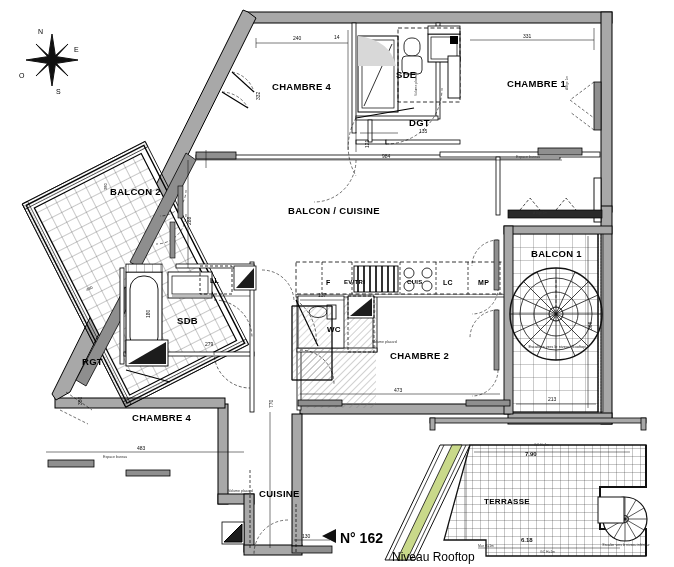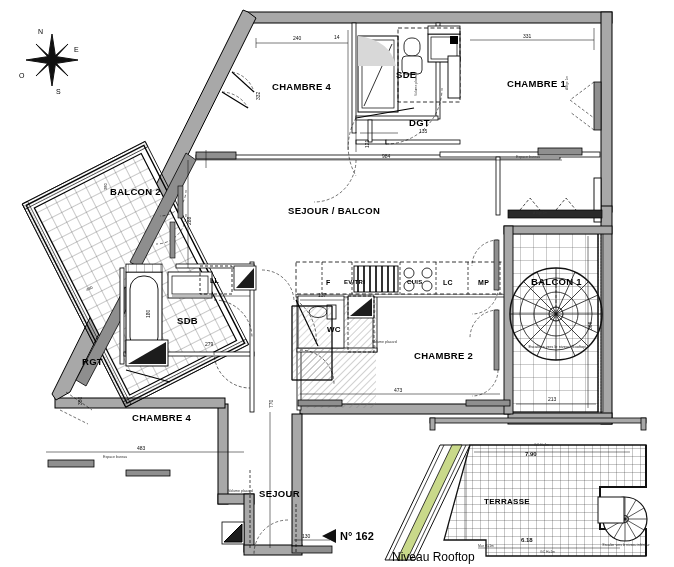--- a/index.html
+++ b/index.html
@@ -12,21 +12,21 @@
   .room-sm{font-size:8px;font-weight:bold;}
   .dim{position:absolute;font-size:5px;font-weight:normal;color:#111;white-space:nowrap;}
   .dimv{position:absolute;font-size:5px;color:#111;white-space:nowrap;
         transform-origin:0 0;transform:rotate(-90deg);}
   .tiny{position:absolute;font-size:3.6px;color:#333;line-height:1.15;white-space:nowrap;}
   .tinyv{position:absolute;font-size:3.4px;color:#333;white-space:nowrap;
         transform-origin:0 0;transform:rotate(-90deg);}
   .compass{position:absolute;font-size:7px;font-weight:normal;color:#000;}
   .noteb{position:absolute;font-size:4px;color:#222;text-align:center;line-height:1.2;}
   .footer{position:absolute;font-size:12px;color:#000;}
-  .num162{position:absolute;font-size:11px;font-weight:bold;}
+  .num162{position:absolute;font-size:14px;font-weight:bold;}
 </style>
 </head>
 <body>
 
 <div id="plan">
 
 <svg width="674" height="567" viewBox="0 0 674 567">
   <defs>
     <pattern id="hatch45" width="5" height="5" patternUnits="userSpaceOnUse" patternTransform="rotate(45)">
       <line x1="0" y1="0" x2="0" y2="5" stroke="#777" stroke-width="0.7"></line>
@@ -401,29 +401,29 @@
     </g>
   </g>
 
   <polygon points="322,536 336,529 336,543" fill="#111"></polygon>
 </svg>
 
 <div class="lbl room" style="left:272px;top:81px;">CHAMBRE 4</div>
 <div class="lbl room" style="left:396px;top:69px;">SDE</div>
 <div class="lbl room" style="left:507px;top:78px;">CHAMBRE 1</div>
 <div class="lbl room" style="left:409px;top:117px;">DGT</div>
-<div class="lbl room" style="left:288px;top:205px;">SEJOUR / BALCON</div>
+<div class="lbl room" style="left:288px;top:205px;">BALCON / CUISINE</div>
 <div class="lbl room" style="left:110px;top:186px;">BALCON 2</div>
-<div class="lbl room" style="left:531px;top:276px;">BALCON 1</div>
+<div class="lbl room" style="left:531px;top:248px;">BALCON 1</div>
 <div class="lbl room" style="left:177px;top:315px;">SDB</div>
 <div class="lbl room" style="left:82px;top:356px;">RGT</div>
 <div class="lbl room-sm" style="left:327px;top:325px;">WC</div>
-<div class="lbl room" style="left:390px;top:350px;margin-left:24px;">CHAMBRE 2</div>
+<div class="lbl room" style="left:390px;top:350px;">CHAMBRE 2</div>
 <div class="lbl room" style="left:132px;top:412px;">CHAMBRE 4</div>
-<div class="lbl room" style="left:259px;top:488px;">SEJOUR</div>
+<div class="lbl room" style="left:259px;top:488px;">CUISINE</div>
 <div class="lbl room-sm" style="left:484px;top:497px;">TERRASSE</div>
 
 <div class="lbl room-sm" style="left:326px;top:279px;font-size:7px;">F</div>
 <div class="lbl room-sm" style="left:344px;top:279px;font-size:6px;">EV/TRI</div>
 <div class="lbl room-sm" style="left:407px;top:279px;font-size:6px;">CUIS</div>
 <div class="lbl room-sm" style="left:443px;top:279px;font-size:7px;">LC</div>
 <div class="lbl room-sm" style="left:478px;top:279px;font-size:7px;">MP</div>
 <div class="lbl room-sm" style="left:210px;top:277px;font-size:7px;">LL</div>
 
 <div class="compass" style="left:38px;top:28px;">N</div>

